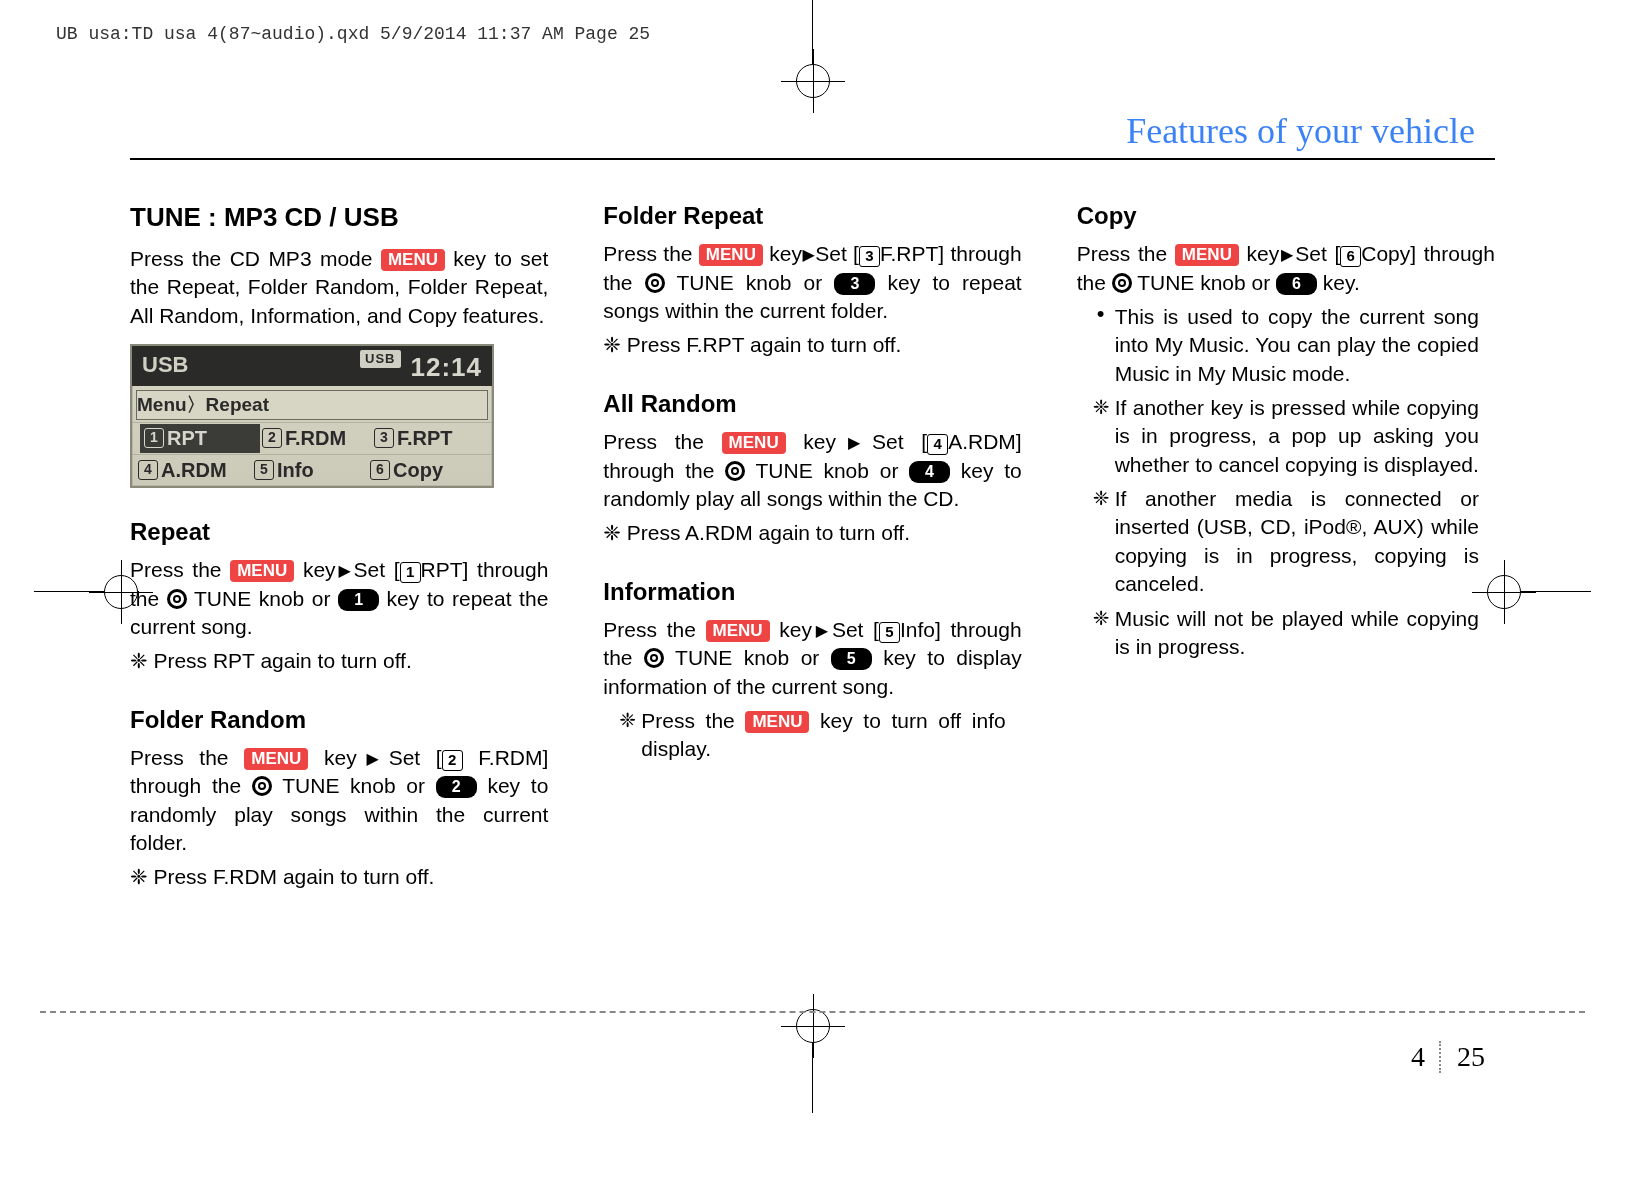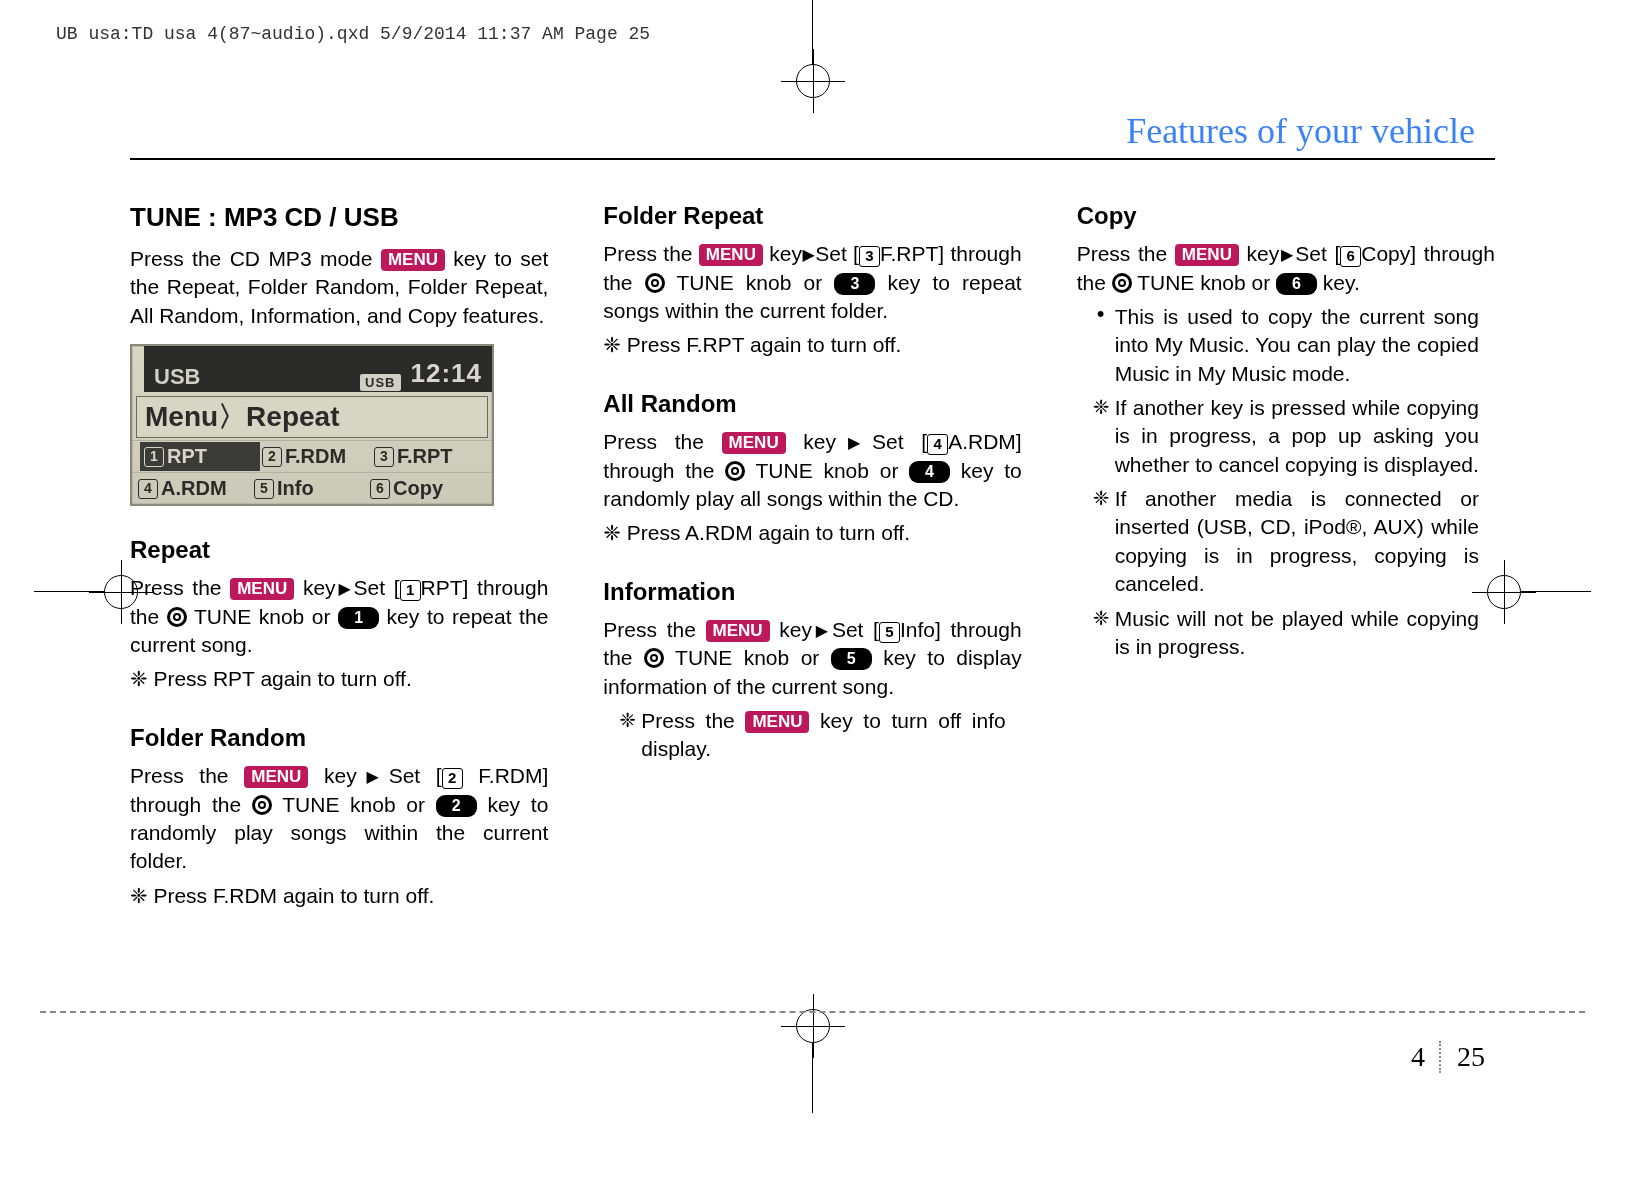--- a/index.html
+++ b/index.html
@@ -55,21 +55,21 @@
     margin: 0 0 10px 0;
   }
   .section-title {
     font-weight: bold;
     font-size: 24px;
     margin: 28px 0 8px 0;
   }
   p { margin: 0 0 6px 0; }
   .key {
     display: inline-block;
-    background: #be185d;
+    background: #ef4444;
     color: #fff;
     border-radius: 4px;
     padding: 0 7px;
     font-size: 17px;
     font-weight: bold;
     line-height: 22px;
     vertical-align: 1px;
   }
   .numkey {
     display: inline-block;
@@ -112,37 +112,36 @@
     width: 360px;
     margin: 14px 0 10px 0;
     border: 2px solid #8a8a7a;
     background: linear-gradient(#d8d6c6, #cbc9b7);
     font-family: "Arial Black", Arial, sans-serif;
     color: #2a2a2a;
     box-shadow: inset 0 0 0 1px #b8b6a4;
   }
   .screen .titlebar {
     display: flex;
-    align-items: flex-end;
+    align-items: flex-start;
     background: #2a2a28;
     color: #cfcfc4;
-    padding: 10px 10px 1px 10px;
+    padding: 4px 10px 1px 10px;
     font-size: 22px;
     font-weight: bold;
     gap: 10px;
-    margin-left: 12px;
   }
   .screen .titlebar .spacer { flex: 1; }
   .screen .titlebar .usb-badge { font-size: 13px; background: #cfcfc4; color: #2a2a28; padding: 0 5px; border-radius: 2px; letter-spacing: 1px; }
   .screen .titlebar .clock { font-size: 26px; font-family: Arial, sans-serif; font-weight: bold; letter-spacing: 1px; color: #d7d6cc; }
   .screen .crumb {
     border: 1px solid #6a6a5e;
     margin: 4px 4px 2px 4px;
-    padding: 1px 8px;
-    font-size: 28px;
+    padding: 1px 0;
+    font-size: 19px;
     font-weight: bold;
     background: #d7d5c3;
   }
   .screen .row {
     display: flex;
     padding: 2px 6px;
     border-top: 1px solid #b3b1a0;
   }
   .screen .cell {
     flex: 1;

